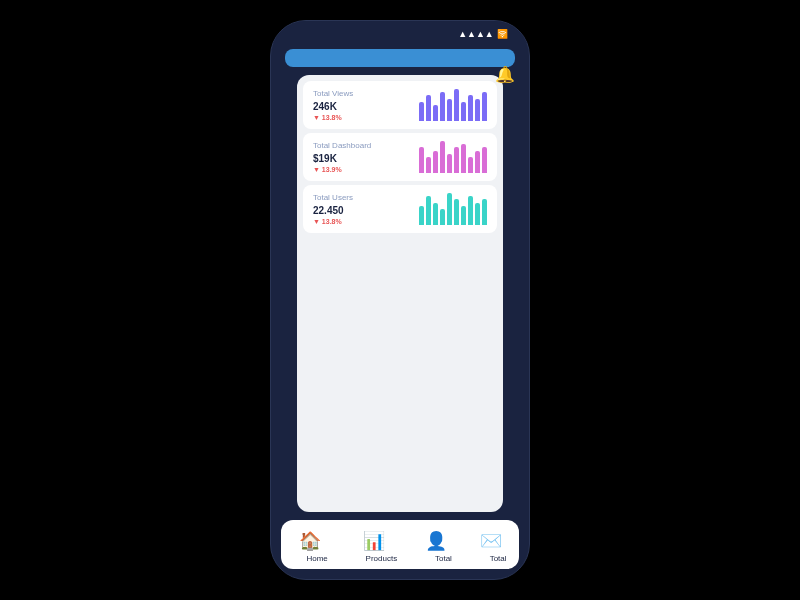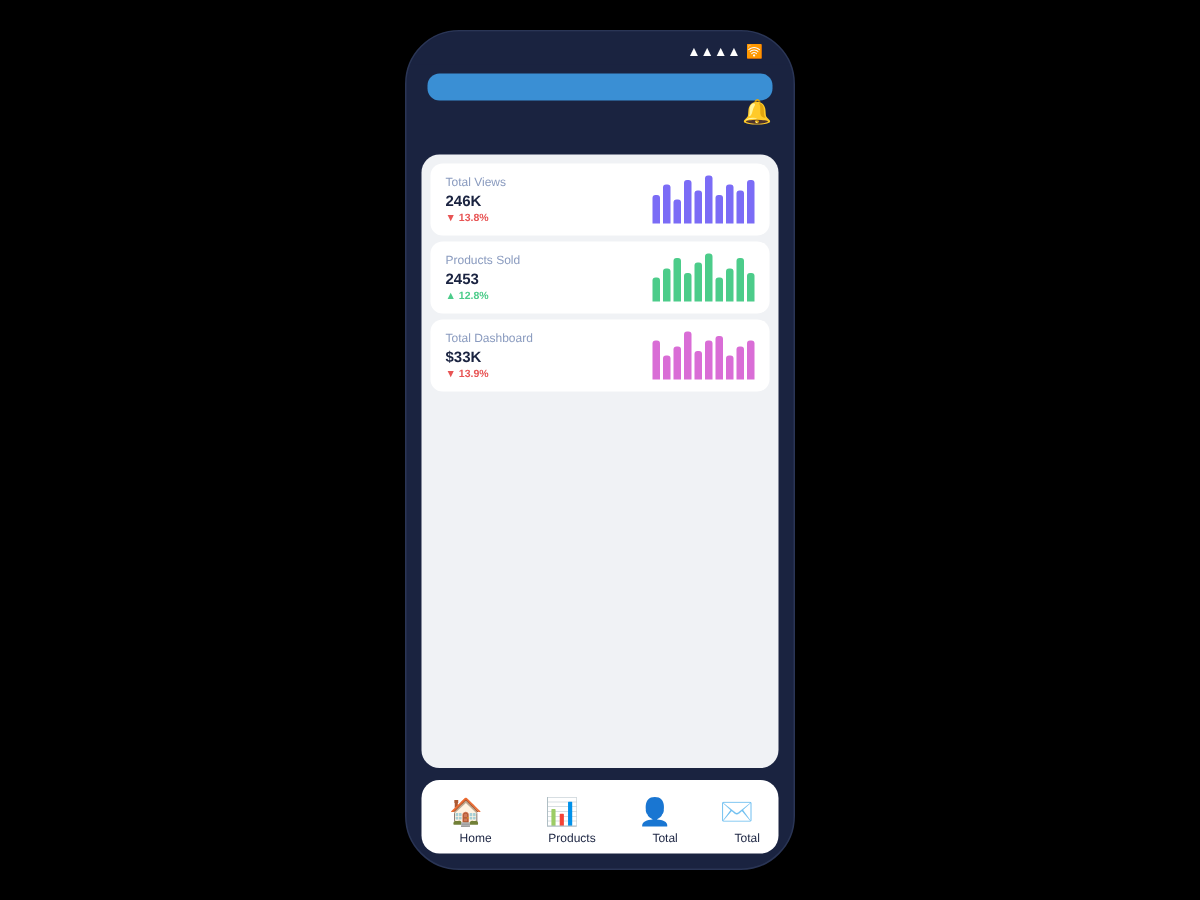--- a/index.html
+++ b/index.html
@@ -75,25 +75,24 @@
     .header-title {
       color: #fff;
       font-size: 14px;
       font-weight: 600;
     }
 
     
     .main-content {
       flex: 1;
       overflow: hidden;
-      padding: 8px 10px;
+      padding: 8px 26px;
       display: flex;
       flex-direction: column;
       gap: 0;
-      margin-top: 28px;
     }
 
     .cards-container {
       background: #f0f2f5;
       border-radius: 12px;
       padding: 6px;
       display: flex;
       flex-direction: column;
       gap: 4px;
       flex: 1;
@@ -217,56 +216,56 @@
             <div class="bar" style="height: 22.4px; background-color: rgb(123, 108, 246);"></div>
             <div class="bar" style="height: 32px; background-color: rgb(123, 108, 246);"></div>
             <div class="bar" style="height: 19.2px; background-color: rgb(123, 108, 246);"></div>
             <div class="bar" style="height: 25.6px; background-color: rgb(123, 108, 246);"></div>
             <div class="bar" style="height: 22.4px; background-color: rgb(123, 108, 246);"></div>
             <div class="bar" style="height: 28.8px; background-color: rgb(123, 108, 246);"></div>
           </div>
         </div>
         <div class="card">
           <div class="card-left">
-            <div class="card-label">Products Sold</div>
-            <div class="card-value">2453</div>
-            <div class="card-change up">▲ 12.8%</div>
-          </div>
-          <div class="mini-chart">
-            <div class="bar" style="height: 16px; background-color: rgb(76, 204, 138);"></div>
-            <div class="bar" style="height: 22.4px; background-color: rgb(76, 204, 138);"></div>
-            <div class="bar" style="height: 28.8px; background-color: rgb(76, 204, 138);"></div>
-            <div class="bar" style="height: 19.2px; background-color: rgb(76, 204, 138);"></div>
-            <div class="bar" style="height: 25.6px; background-color: rgb(76, 204, 138);"></div>
-            <div class="bar" style="height: 32px; background-color: rgb(76, 204, 138);"></div>
-            <div class="bar" style="height: 16px; background-color: rgb(76, 204, 138);"></div>
-            <div class="bar" style="height: 22.4px; background-color: rgb(76, 204, 138);"></div>
-            <div class="bar" style="height: 28.8px; background-color: rgb(76, 204, 138);"></div>
-            <div class="bar" style="height: 19.2px; background-color: rgb(76, 204, 138);"></div>
-          </div>
-        </div>
-        <div class="card">
-          <div class="card-left">
             <div class="card-label">Total Dashboard</div>
-            <div class="card-value">$33K</div>
+            <div class="card-value">$19K</div>
             <div class="card-change down">▼ 13.9%</div>
           </div>
           <div class="mini-chart">
             <div class="bar" style="height: 25.6px; background-color: rgb(217, 109, 214);"></div>
             <div class="bar" style="height: 16px; background-color: rgb(217, 109, 214);"></div>
             <div class="bar" style="height: 22.4px; background-color: rgb(217, 109, 214);"></div>
             <div class="bar" style="height: 32px; background-color: rgb(217, 109, 214);"></div>
             <div class="bar" style="height: 19.2px; background-color: rgb(217, 109, 214);"></div>
             <div class="bar" style="height: 25.6px; background-color: rgb(217, 109, 214);"></div>
             <div class="bar" style="height: 28.8px; background-color: rgb(217, 109, 214);"></div>
             <div class="bar" style="height: 16px; background-color: rgb(217, 109, 214);"></div>
             <div class="bar" style="height: 22.4px; background-color: rgb(217, 109, 214);"></div>
             <div class="bar" style="height: 25.6px; background-color: rgb(217, 109, 214);"></div>
           </div>
         </div>
+        <div class="card">
+          <div class="card-left">
+            <div class="card-label">Total Users</div>
+            <div class="card-value">22.450</div>
+            <div class="card-change down">▼ 13.8%</div>
+          </div>
+          <div class="mini-chart">
+            <div class="bar" style="height: 19.2px; background-color: rgb(58, 212, 200);"></div>
+            <div class="bar" style="height: 28.8px; background-color: rgb(58, 212, 200);"></div>
+            <div class="bar" style="height: 22.4px; background-color: rgb(58, 212, 200);"></div>
+            <div class="bar" style="height: 16px; background-color: rgb(58, 212, 200);"></div>
+            <div class="bar" style="height: 32px; background-color: rgb(58, 212, 200);"></div>
+            <div class="bar" style="height: 25.6px; background-color: rgb(58, 212, 200);"></div>
+            <div class="bar" style="height: 19.2px; background-color: rgb(58, 212, 200);"></div>
+            <div class="bar" style="height: 28.8px; background-color: rgb(58, 212, 200);"></div>
+            <div class="bar" style="height: 22.4px; background-color: rgb(58, 212, 200);"></div>
+            <div class="bar" style="height: 25.6px; background-color: rgb(58, 212, 200);"></div>
+          </div>
+        </div>
       </div>
   </div>
 
   <div class="bottom-nav">
 
   <div class="nav-item">
         <span class="nav-icon">🏠</span>
         <span class="nav-label">Home</span>
       </div>
       <div class="nav-item">

